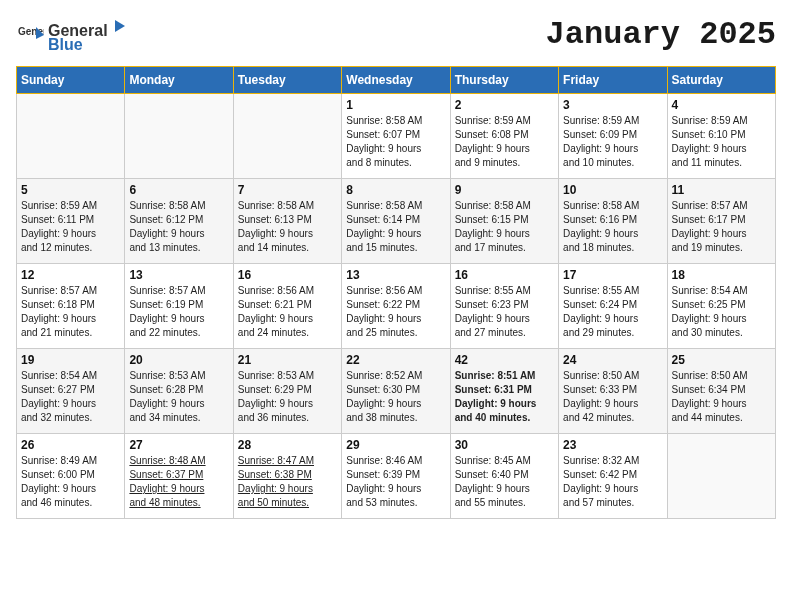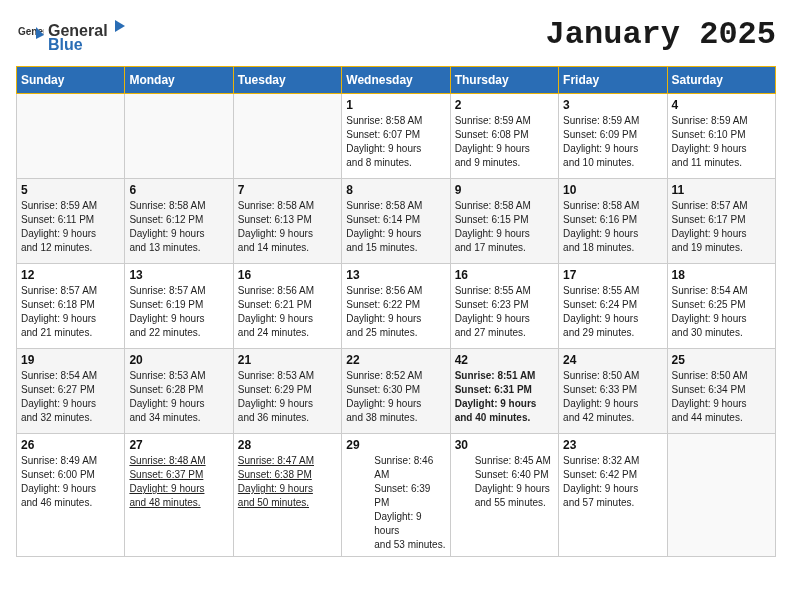--- a/index.html
+++ b/index.html
@@ -319,28 +319,28 @@
         </td>
         <td>
           <div class="day-num">28</div>
           <div class="day-info" style="white-space: pre-line; text-decoration: underline;">Sunrise: 8:47 AM
 Sunset: 6:38 PM
 Daylight: 9 hours
 and 50 minutes.</div>
         </td>
         <td>
           <div class="day-num">29</div>
-          <div class="day-info" style="white-space: pre-line; margin-left: 28px;">Sunrise: 8:46 AM
+          <div class="day-info" style="white-space: pre-line;">Sunrise: 8:46 AM
 Sunset: 6:39 PM
 Daylight: 9 hours
 and 53 minutes.</div>
         </td>
         <td>
           <div class="day-num">30</div>
-          <div class="day-info" style="white-space: pre-line; margin-left: 20px;">Sunrise: 8:45 AM
+          <div class="day-info" style="white-space: pre-line;">Sunrise: 8:45 AM
 Sunset: 6:40 PM
 Daylight: 9 hours
 and 55 minutes.</div>
         </td>
         <td>
           <div class="day-num">23</div>
           <div class="day-info" style="white-space: pre-line;">Sunrise: 8:32 AM
 Sunset: 6:42 PM
 Daylight: 9 hours
 and 57 minutes.</div>

